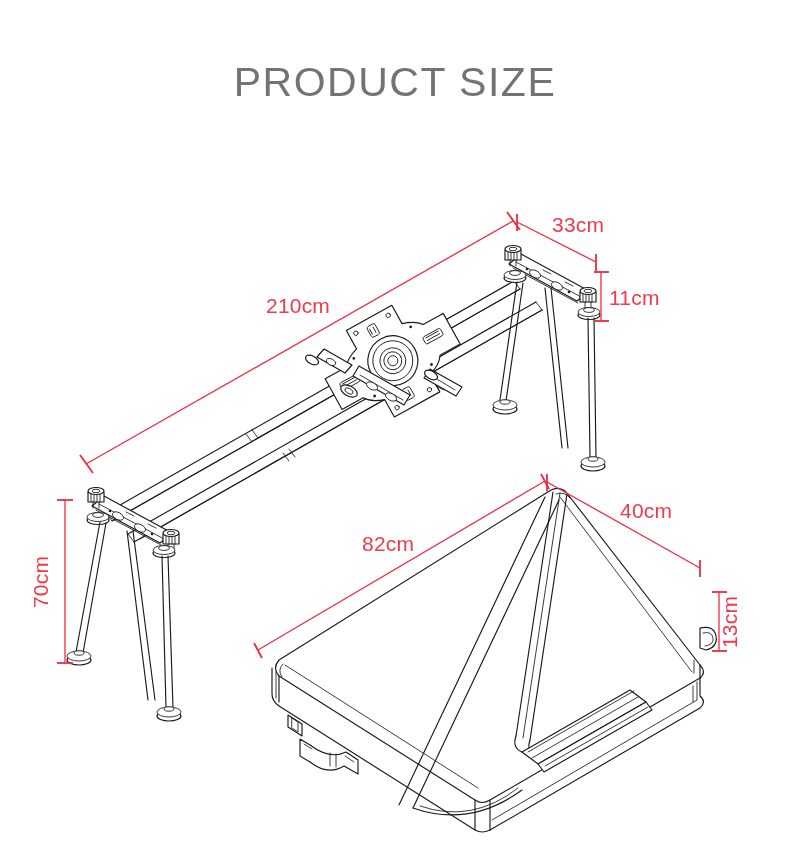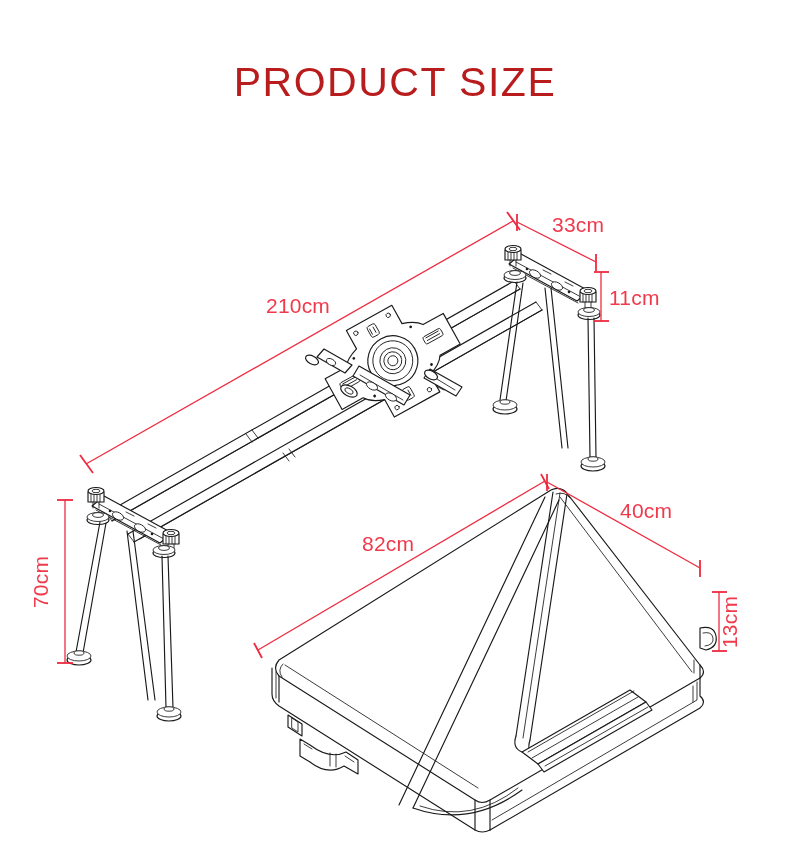--- a/index.html
+++ b/index.html
@@ -22,21 +22,21 @@
   .page-title {
     position: absolute;
     top: 62px;
     left: 0;
     width: 790px;
     text-align: center;
     font-family: "Liberation Sans", sans-serif;
     font-size: 41px;
     font-weight: 300;
     letter-spacing: 1.5px;
-    color: #b91c1c;
+    color: #737373;
     line-height: 1;
     -webkit-font-smoothing: antialiased;
   }
   .diagram-stage {
     position: absolute;
     top: 0;
     left: 0;
     width: 790px;
     height: 865px;
   }

